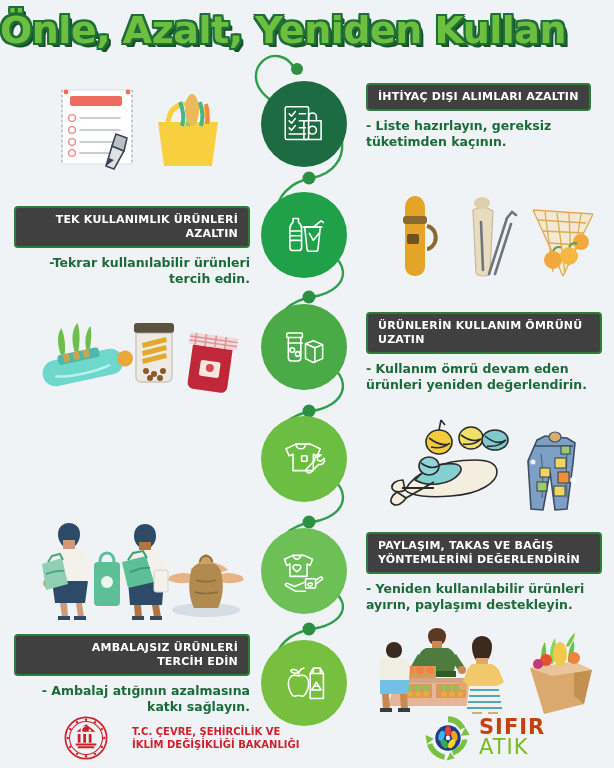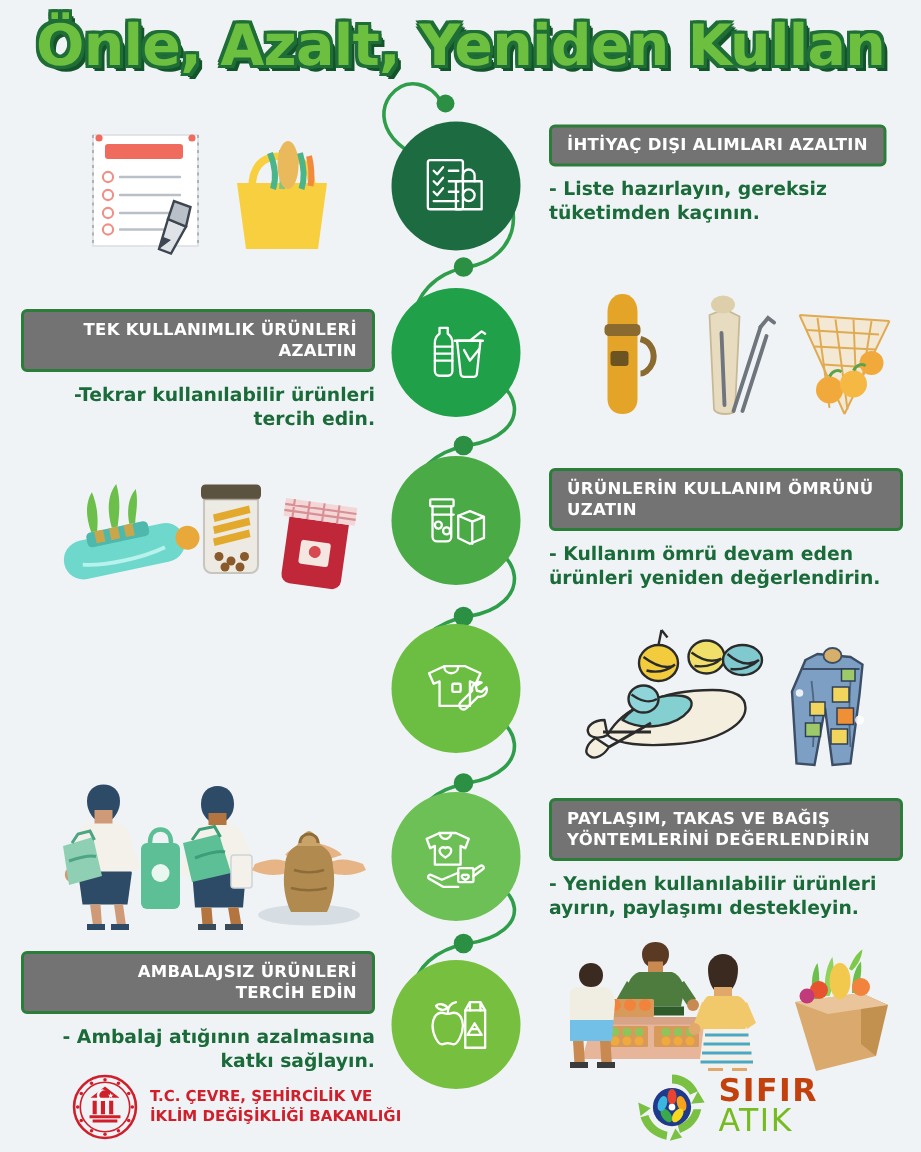--- a/index.html
+++ b/index.html
@@ -6,21 +6,21 @@
   body{
     width:614px;height:768px;
     background:#f0f3f6;
     font-family:"Liberation Sans",sans-serif;
     overflow:hidden;
     position:relative;
   }
   #infographic{position:relative;width:614px;height:768px;}
 
   
-  .title-wrap{position:absolute;top:8px;left:0;width:614px;text-align:center;}
+  .title-wrap{position:absolute;top:8px;left:0;width:542px;text-align:center;}
   .title{
     font-size:38px;font-weight:bold;letter-spacing:-0.5px;
     color:#6cbf3f;
     -webkit-text-stroke:0px;
     text-shadow:
       2px 0 0 #1f6e37, -2px 0 0 #1f6e37, 0 2px 0 #1f6e37, 0 -2px 0 #1f6e37,
       2px 2px 0 #1f6e37, -2px 2px 0 #1f6e37, 2px -2px 0 #1f6e37, -2px -2px 0 #1f6e37,
       3px 3px 0 #14542a, 4px 4px 0 #14542a;
     font-family:"DejaVu Sans",sans-serif;
     white-space:nowrap;
@@ -34,21 +34,21 @@
     box-sizing:border-box;
   }
   .node svg{width:58%;height:58%;}
 
   
   .block{position:absolute;width:236px;}
   .block.left{left:14px;text-align:right;}
   .block.right{left:366px;text-align:left;}
   .hdr{
     display:inline-block;
-    background:#737373;
+    background:#404040;
     border:2px solid #2b7d39;
     border-radius:4px;
     color:#ffffff;
     font-size:11px;font-weight:bold;
     letter-spacing:0.2px;
     padding:5px 10px 5px 10px;
     line-height:1.25;
     font-family:"DejaVu Sans",sans-serif;
     box-sizing:border-box;
   }
@@ -508,21 +508,21 @@
   </div>
 
   <div class="block left" style="top:634px;">
     <div class="hdr full">
       <span>AMBALAJSIZ ÜRÜNLERİ</span><br>
       <span>TERCİH EDİN</span>
     </div>
     <div class="body-txt">- Ambalaj atığının azalmasına katkı sağlayın.</div>
   </div>
 
-  <div class="footer-logo" style="left:48px;top:716px;">
+  <div class="footer-logo" style="left:64px;top:716px;gap:16px;">
     <svg width="44" height="44" viewBox="0 0 64 64">
       <circle cx="32" cy="32" r="30" fill="none" stroke="#cf1f2b" stroke-width="2.5"></circle>
       <circle cx="32" cy="32" r="24" fill="none" stroke="#cf1f2b" stroke-width="1.6"></circle>
       <g fill="#cf1f2b">
         <circle cx="32" cy="5.5" r="1.7"></circle>
           <circle cx="45" cy="9" r="1.7"></circle>
           <circle cx="55" cy="19" r="1.7"></circle>
         <circle cx="58.5" cy="32" r="1.7"></circle>
           <circle cx="55" cy="45" r="1.7"></circle>
           <circle cx="45" cy="55" r="1.7"></circle>

